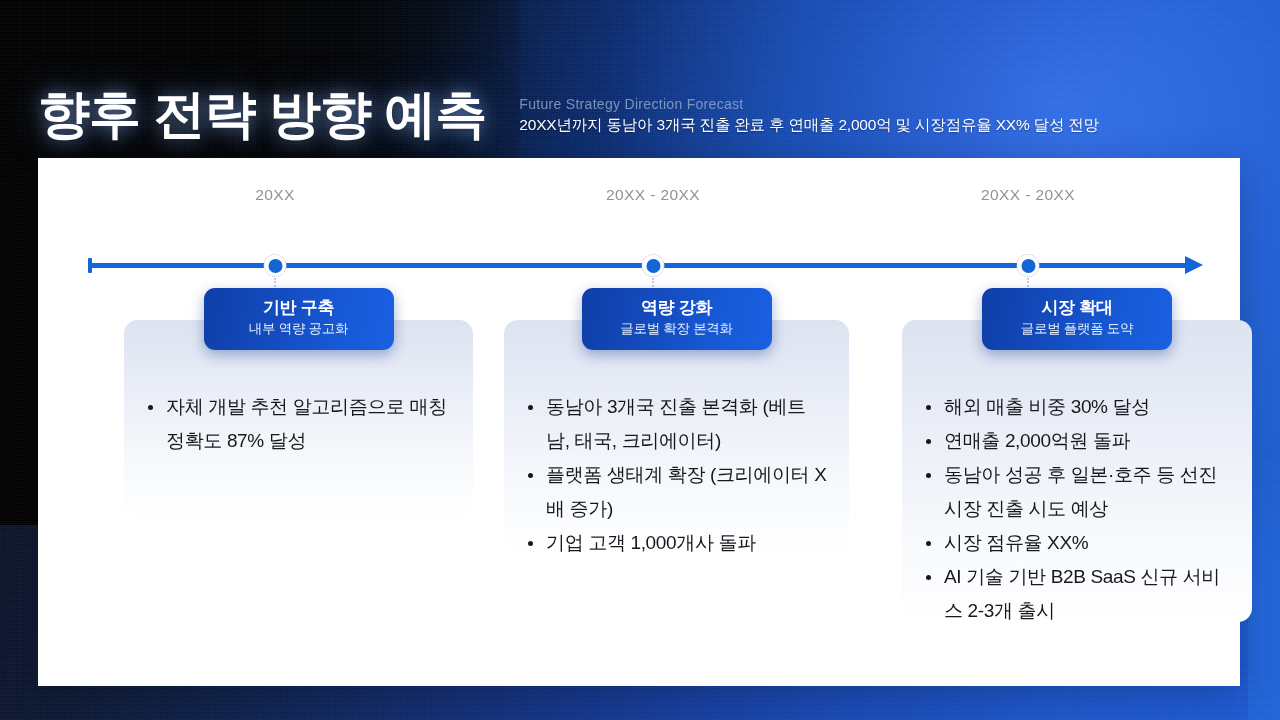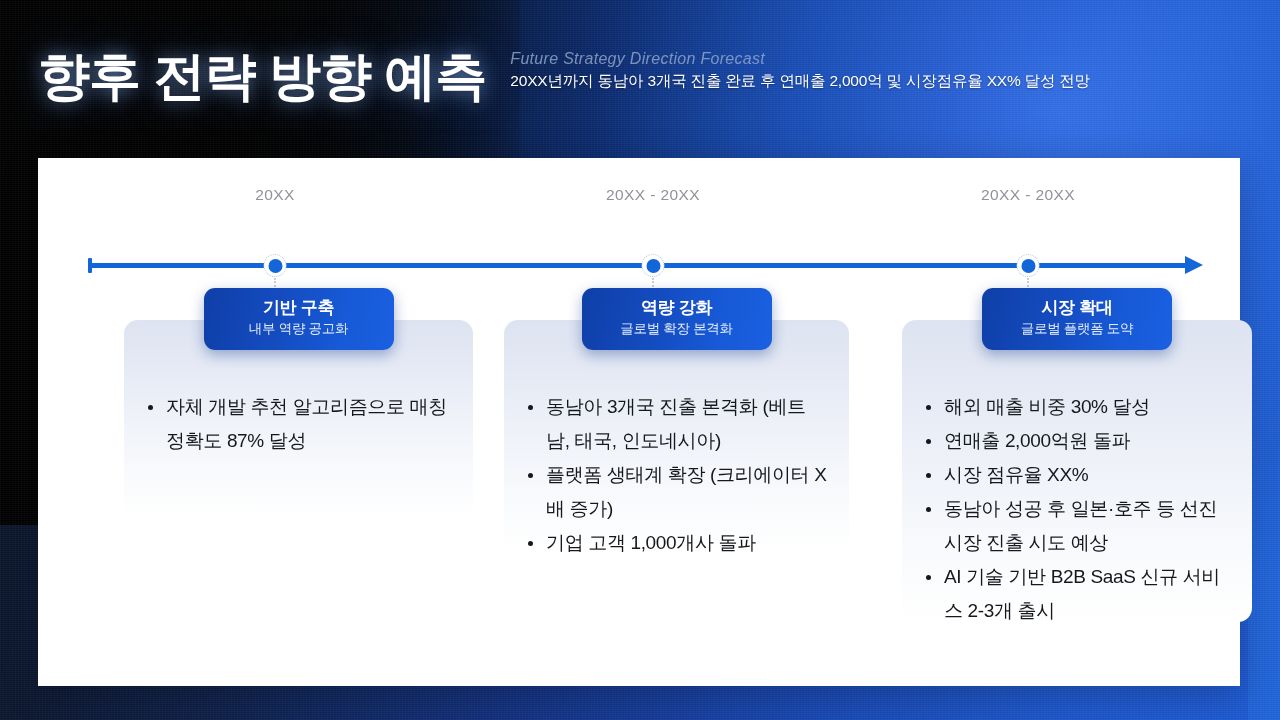--- a/index.html
+++ b/index.html
@@ -63,21 +63,21 @@
     background-image:
       repeating-linear-gradient(0deg, rgba(255,255,255,.7) 0 1px, rgba(0,0,0,0) 1px 2px),
       repeating-linear-gradient(90deg, rgba(255,255,255,.5) 0 1px, rgba(0,0,0,0) 1px 3px);
     pointer-events:none;
   }
 
   
   #header {
     position:absolute; left:38px; top:50px;
     width:1180px; height:92px;
-    display:flex; align-items:flex-start;
+    display:flex; align-items:flex-end;gap:9px;
   }
   #page-title {
     font-size:52px;
     font-weight:bold;
     color:#ffffff;
     letter-spacing:-1px;
     line-height:1.0;
     white-space:nowrap;
     text-shadow:
       0 0 18px rgba(150,190,255,0.55),
@@ -86,26 +86,25 @@
     padding-bottom:2px;
   }
   #header-text {
     margin-left:24px;
     padding-bottom:6px;
     display:flex; flex-direction:column;
     justify-content:flex-end;
     gap:3px;
   }
   #eyebrow {
-    font-size:16px;
+    font-size:14px;
     color:#93a8cc;
     opacity:.82;
     letter-spacing:.3px;
     white-space:nowrap;
-    font-style:italic;
   }
   #subtitle {
     font-size:15.5px;
     color:#ffffff;
     letter-spacing:-.2px;
     white-space:nowrap;
     text-shadow:0 1px 2px rgba(0,0,0,.35);
   }
 
   
@@ -301,35 +300,35 @@
           <li>자체 개발 추천 알고리즘으로 매칭 정확도 87% 달성</li>
         </ul>
       </div>
 
       <div class="card" id="card-1">
         <div class="card-badge">
           <div class="badge-title">역량 강화</div>
           <div class="badge-sub">글로벌 확장 본격화</div>
         </div>
         <ul class="card-list">
-          <li>동남아 3개국 진출 본격화 (베트남, 태국, 인도네시아)</li>
+          <li>동남아 3개국 진출 본격화 (베트남, 태국, 크리에이터)</li>
           <li>플랫폼 생태계 확장 (크리에이터 X배 증가)</li>
           <li>기업 고객 1,000개사 돌파</li>
         </ul>
       </div>
 
       <div class="card" id="card-2">
         <div class="card-badge">
           <div class="badge-title">시장 확대</div>
           <div class="badge-sub">글로벌 플랫폼 도약</div>
         </div>
         <ul class="card-list">
           <li>해외 매출 비중 30% 달성</li>
           <li>연매출 2,000억원 돌파</li>
+          <li>동남아 성공 후 일본·호주 등 선진 시장 진출 시도 예상</li>
           <li>시장 점유율 XX%</li>
-          <li>동남아 성공 후 일본·호주 등 선진 시장 진출 시도 예상</li>
           <li>AI 기술 기반 B2B SaaS 신규 서비스 2-3개 출시</li>
         </ul>
       </div>
 
     </div>
   </div>
 </div>
 
 </body></html>

